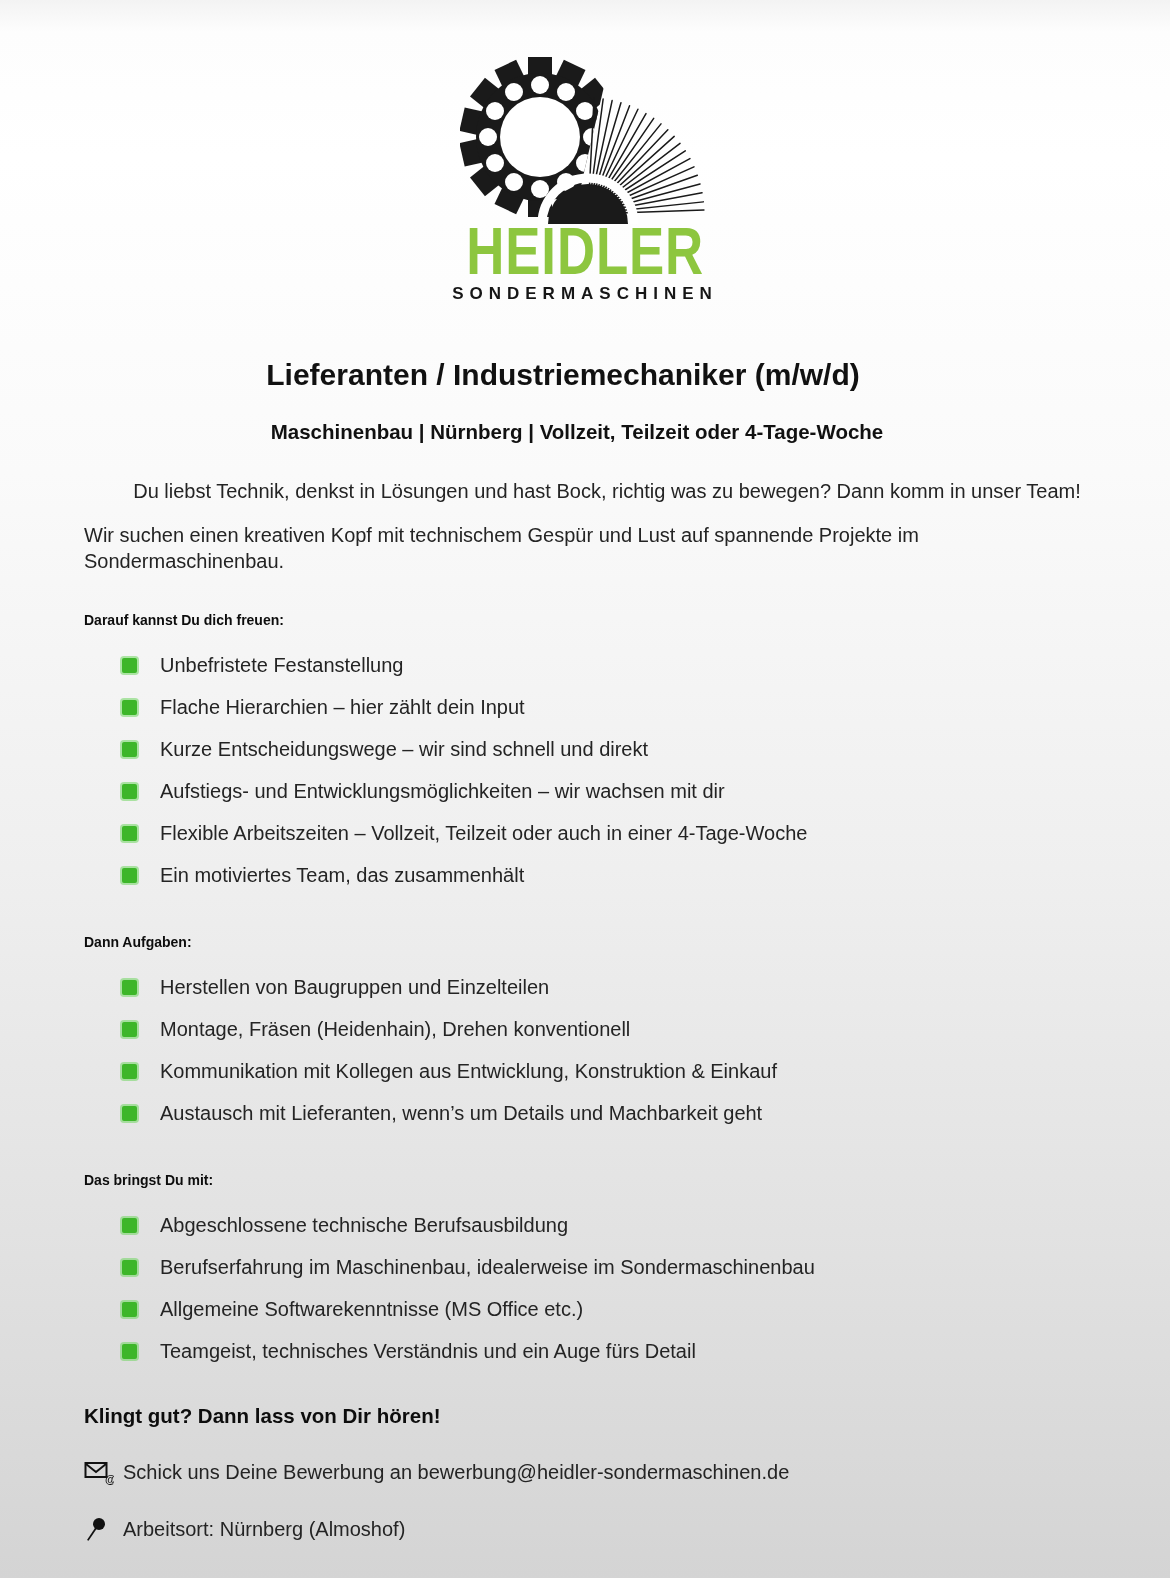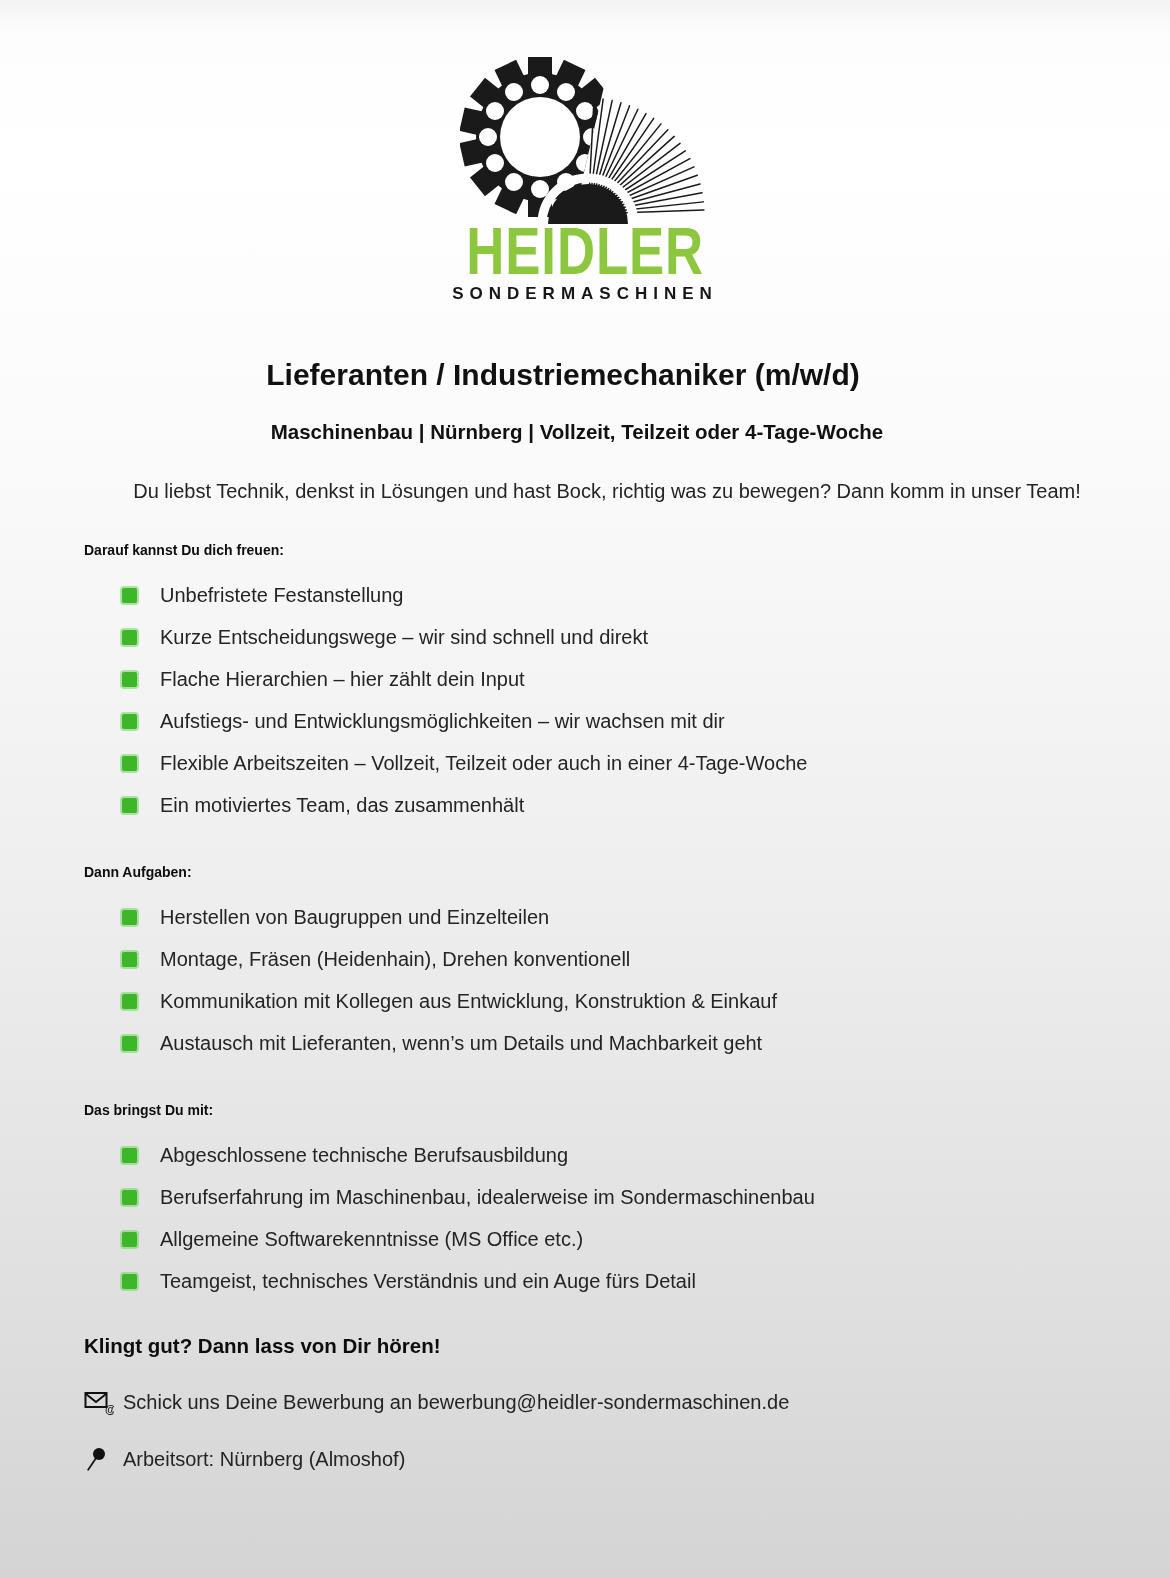--- a/index.html
+++ b/index.html
@@ -145,34 +145,35 @@
     <div class="brand-word">HEIDLER</div>
     <div class="brand-tagline">SONDERMASCHINEN</div>
   </div>
 
   <h1 class="title">Lieferanten / Industriemechaniker (m/w/d)</h1>
   <div class="subtitle">Maschinenbau | Nürnberg | Vollzeit, Teilzeit oder 4-Tage-Woche</div>
 
   <div class="content">
 
     <p class="para p1">Du liebst Technik, denkst in Lösungen und hast Bock, richtig was zu bewegen? Dann komm in unser Team!</p>
+    <p class="para p2">Wir suchen einen kreativen Kopf mit technischem Gespür und Lust auf spannende Projekte im Sondermaschinenbau.</p>
 
     <h3 class="sec-heading first">Darauf kannst Du dich freuen:</h3>
     <ul class="bullets">
       <li>
           <span class="sq"></span>
           <span>Unbefristete Festanstellung</span>
         </li>
       <li>
           <span class="sq"></span>
+          <span>Flache Hierarchien – hier zählt dein Input</span>
+        </li>
+      <li>
+          <span class="sq"></span>
           <span>Kurze Entscheidungswege – wir sind schnell und direkt</span>
-        </li>
-      <li>
-          <span class="sq"></span>
-          <span>Flache Hierarchien – hier zählt dein Input</span>
         </li>
       <li>
           <span class="sq"></span>
           <span>Aufstiegs- und Entwicklungsmöglichkeiten – wir wachsen mit dir</span>
         </li>
       <li>
           <span class="sq"></span>
           <span>Flexible Arbeitszeiten – Vollzeit, Teilzeit oder auch in einer 4-Tage-Woche</span>
         </li>
       <li>

